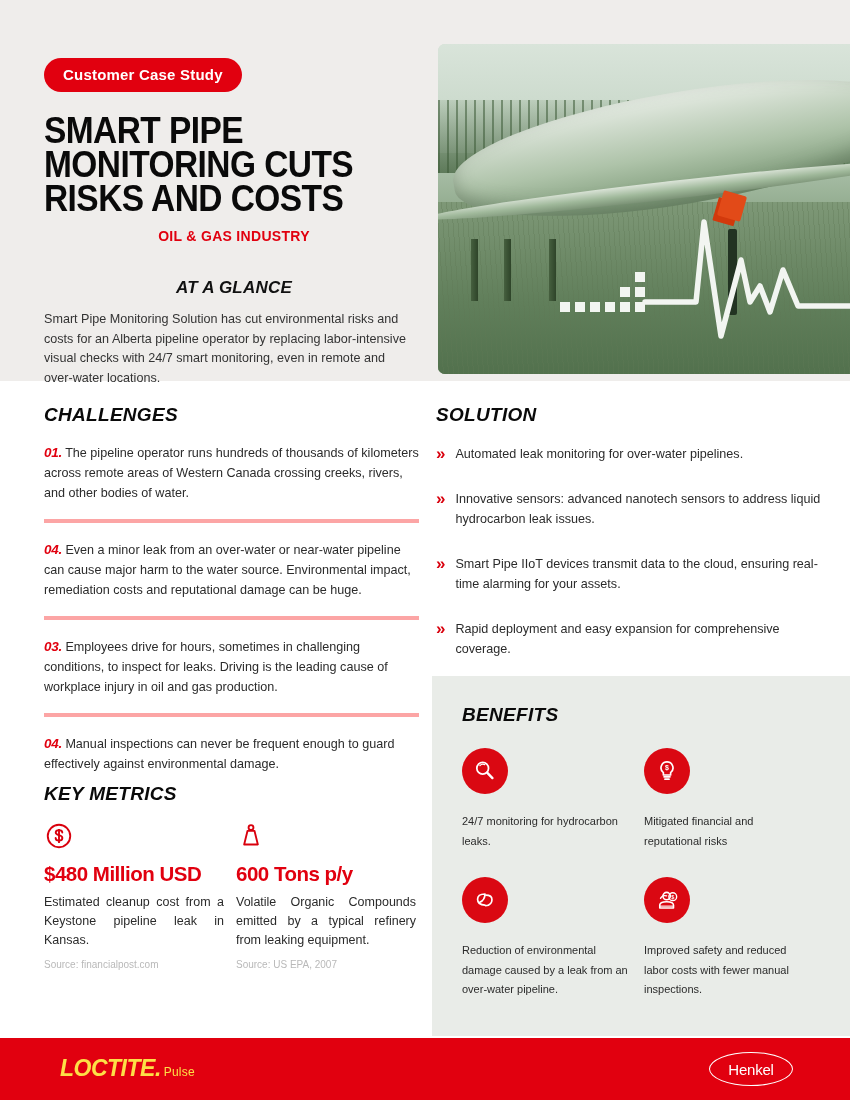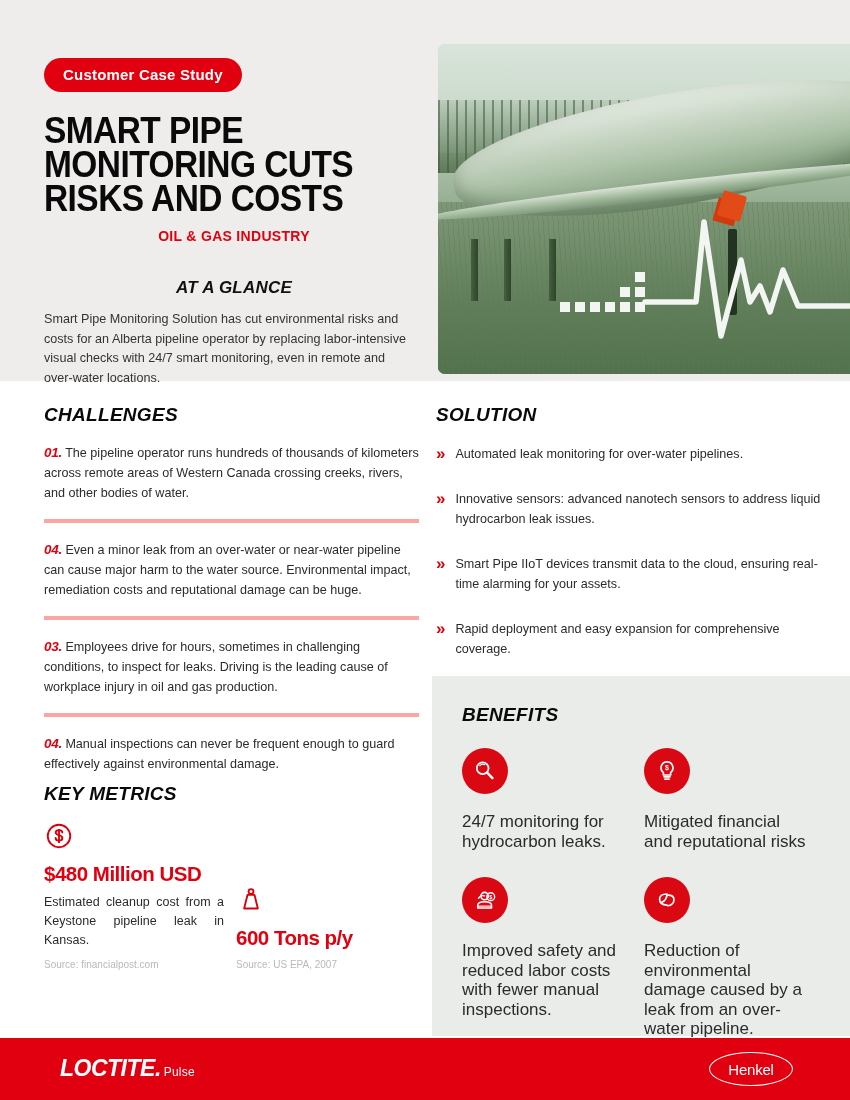--- a/index.html
+++ b/index.html
@@ -277,38 +277,38 @@
   .ben-circle {
     width: 46px; height: 46px;
     border-radius: 50%;
     background: #DA0812;
     display: flex;
     align-items: center;
     justify-content: center;
   }
   .ben-text {
     margin-top: 18px;
-    font-size: 17px;
+    font-size: 11px;
     line-height: 19.5px;
     color: #2b2b2b;
   }
 
   
   .footer {
     position: absolute;
     left: 0; bottom: 0;
     width: 850px; height: 62px;
     background: #E1000F;
   }
   .loctite {
     position: absolute;
     left: 60px; top: 17px;
     display: flex;
     align-items: baseline;
-    color: #ffffff;
+    color: #fde047;
   }
   .loctite-word {
     font-weight: bold;
     font-style: italic;
     font-size: 23px;
     letter-spacing: -0.5px;
   }
   .loctite-pulse {
     font-size: 12px;
     margin-left: 3px;
@@ -417,20 +417,21 @@
       </div>
 
       <div class="metric">
         <div class="metric-icon">
           <svg width="30" height="30" viewBox="0 0 32 32" fill="none" stroke="#D9000D" stroke-width="2">
             <circle cx="16" cy="7" r="2.6"></circle>
             <path d="M12.3 10.5h7.4l3.6 14.5H8.7z" stroke-linejoin="round"></path>
           </svg>
         </div>
         <div class="metric-value">600 Tons p/y</div>
+        <div class="metric-desc">Volatile Organic Compounds emitted by a typical refinery from leaking equipment.</div>
         <div class="metric-src">Source: US EPA, 2007</div>
       </div>
     </div>
   </div>
 
 
   <div class="solution">
     <div class="sec-head">SOLUTION</div>
 
     <div class="sol-list">
@@ -470,45 +471,45 @@
 
       <div class="ben-cell">
         <div class="ben-circle">
           <svg width="26" height="26" viewBox="0 0 28 28" fill="none" stroke="#ffffff" stroke-width="1.8">
             <path d="M14 4.2a6.4 6.4 0 0 0-3.9 11.5v2.6h7.8v-2.6A6.4 6.4 0 0 0 14 4.2z" stroke-linejoin="round"></path>
             <path d="M10.8 20.3h6.4M11.8 22.8h4.4" stroke-linecap="round"></path>
             <text x="14" y="13.4" font-size="7.5" font-family="Liberation Sans, sans-serif" fill="#ffffff" stroke="none" text-anchor="middle" font-weight="bold">$</text>
           </svg>
         </div>
         <div class="ben-text">Mitigated financial and reputational risks</div>
+      </div>
+
+      <div class="ben-cell">
+        <div class="ben-circle">
+          <svg width="26" height="26" viewBox="0 0 28 28" fill="none" stroke="#ffffff" stroke-width="1.8">
+            <path d="M14 19.5c-5 0-8-2.6-8-6.4 0-3.5 3-5.6 8-5.6 0 4-2.2 7.4-5.6 9" stroke-linejoin="round" stroke-linecap="round"></path>
+            <path d="M14.6 20.2c4.4-.6 6.9-3.2 6.9-6.6 0-2.9-2.4-4.8-6.5-4.8" stroke-linejoin="round" stroke-linecap="round"></path>
+          </svg>
+        </div>
+        <div class="ben-text">Reduction of environmental damage caused by a leak from an over-water pipeline.</div>
       </div>
 
       <div class="ben-cell">
         <div class="ben-circle">
           <svg width="26" height="26" viewBox="0 0 28 28" fill="none" stroke="#ffffff" stroke-width="1.7">
             <path d="M9.6 9.8a4 4 0 1 1 8 0 4 4 0 0 1-8 0z"></path>
             <path d="M7 12.2a5.5 5.5 0 0 1 6.6-2.6" stroke-linecap="round" stroke-width="1.4"></path>
             <path d="M6.2 22.6v-3.1c0-2.3 3.2-3.7 7.4-3.7s7.4 1.4 7.4 3.7v3.1z" stroke-linejoin="round"></path>
             <path d="M6.2 20.6h15.2" stroke-width="1.2"></path>
             <circle cx="20.2" cy="10.4" r="4.2" stroke-width="1.5"></circle>
             <text x="20.2" y="12.9" font-size="6" font-family="Liberation Sans, sans-serif" fill="#ffffff" stroke="none" text-anchor="middle" font-weight="bold">$</text>
           </svg>
         </div>
         <div class="ben-text">Improved safety and reduced labor costs with fewer manual inspections.</div>
       </div>
-
-      <div class="ben-cell">
-        <div class="ben-circle">
-          <svg width="26" height="26" viewBox="0 0 28 28" fill="none" stroke="#ffffff" stroke-width="1.8">
-            <path d="M14 19.5c-5 0-8-2.6-8-6.4 0-3.5 3-5.6 8-5.6 0 4-2.2 7.4-5.6 9" stroke-linejoin="round" stroke-linecap="round"></path>
-            <path d="M14.6 20.2c4.4-.6 6.9-3.2 6.9-6.6 0-2.9-2.4-4.8-6.5-4.8" stroke-linejoin="round" stroke-linecap="round"></path>
-          </svg>
-        </div>
-        <div class="ben-text">Reduction of environmental damage caused by a leak from an over-water pipeline.</div>
-      </div>
     </div>
   </div>
 
   <div class="footer">
     <div class="loctite">
       <span class="loctite-word">LOCTITE</span>
       <span class="loctite-word">.</span>
       <span class="loctite-pulse">Pulse</span>
     </div>
     <div class="henkel">

